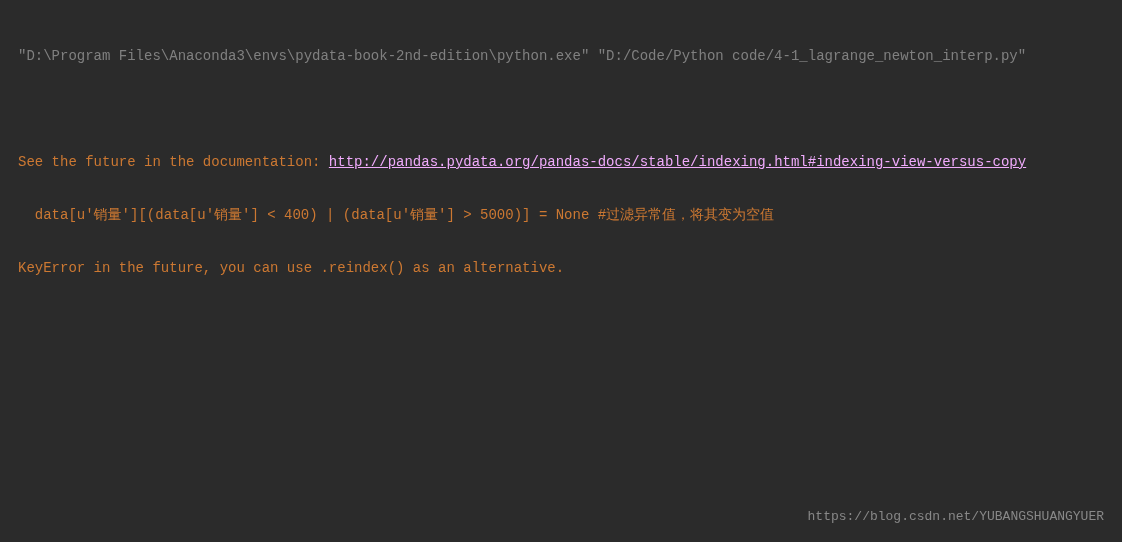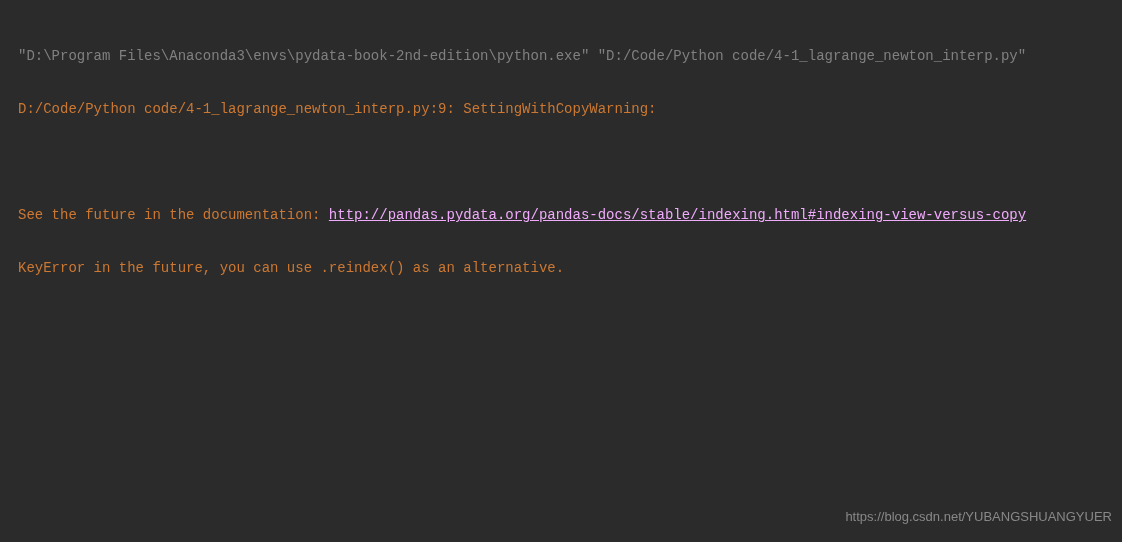--- a/index.html
+++ b/index.html
@@ -30,34 +30,34 @@
       color: #cc7832;
     }
     .link {
       color: #f0abfc;
       text-decoration: underline;
       cursor: pointer;
     }
     .watermark {
       position: absolute;
       bottom: 12px;
-      right: 10px;
+      right: 18px;
       color: #888888;
       font-size: 13px;
-      font-family: Liberation Sans, sans-serif;
+      font-family: Liberation Mono, monospace;
     }
   </style>
 </head>
 <body>
 
 <div class="console-output">
 <div class="cmd-line">"D:\Program Files\Anaconda3\envs\pydata-book-2nd-edition\python.exe" "D:/Code/Python code/4-1_lagrange_newton_interp.py"</div>
-<div class="warning-text">D:/Code/Python code/4-1_lagrange_newton_interp.py:9: SettingWithCopyWarning: </div>
 <div class="warning-text">&nbsp;</div>
 <div><span class="warning-text">See the future in the documentation: </span><span class="link">http://pandas.pydata.org/pandas-docs/stable/indexing.html#indexing-view-versus-copy</span></div>
+<div class="warning-text">  data[u'销量'][(data[u'销量'] &lt; 400) | (data[u'销量'] &gt; 5000)] = None #过滤异常值，将其变为空值</div>
 <div class="warning-text">KeyError in the future, you can use .reindex() as an alternative.</div>
 <div class="warning-text">&nbsp;</div>
 
 
 
 
 
 
 
 

